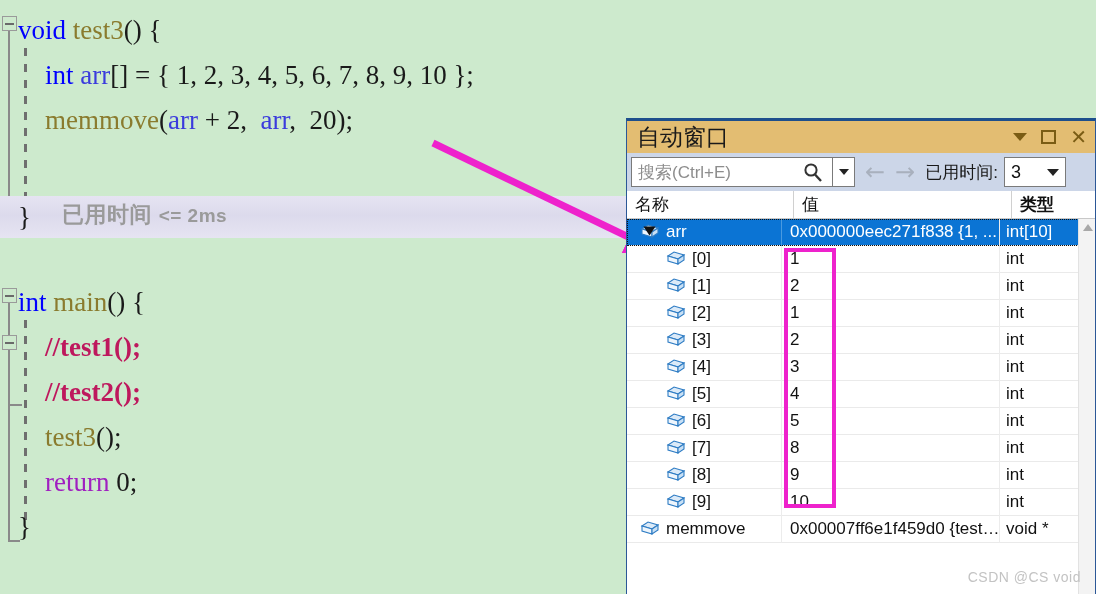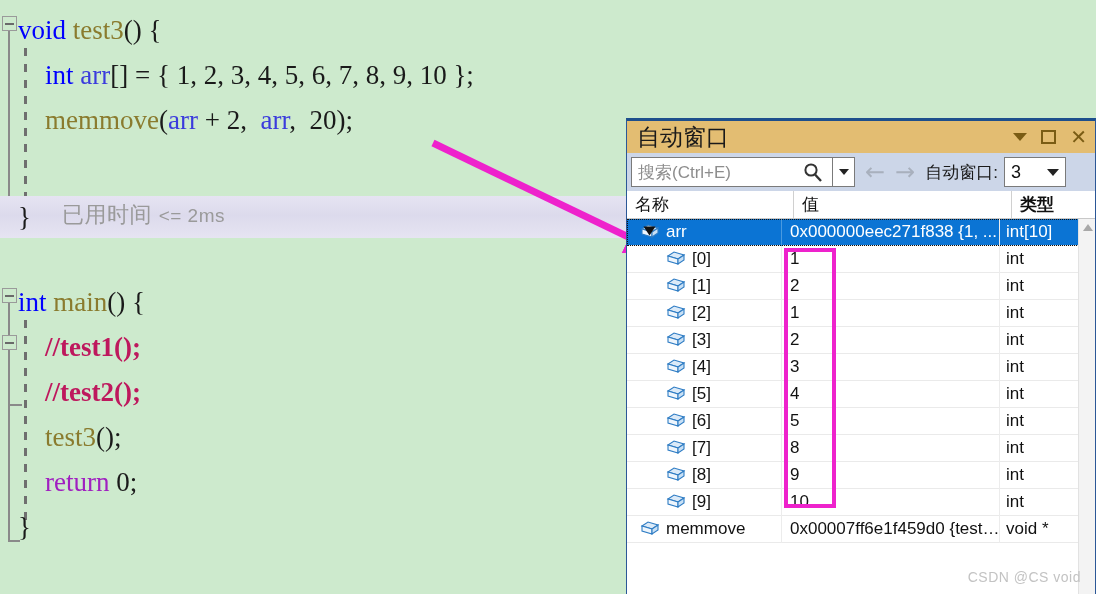--- a/index.html
+++ b/index.html
@@ -47,20 +47,21 @@
     content: ""; position: absolute; left: 0; top: 0;
     width: 100%; height: 100%;
     background: linear-gradient(to bottom, #e6e4f2 0%, #dcdaec 45%, #e6e4f2 100%);
   }
   .elapsed-text {
     position: absolute; left: 62px; top: 200px;
     font-family: "Liberation Sans", sans-serif;
     font-size: 22px; color: #9a9a9a;
     letter-spacing: 0.5px;
     z-index: 3;
+    font-weight: bold;
   }
   .elapsed-text .ms { font-size: 19px; }
   .brace-elapsed {
     position: absolute; left: 18px; top: 195px;
     font-family: "Liberation Serif", serif;
     font-size: 27px; line-height: 45px; color: #1a1a1a;
     z-index: 3;
   }
 
   
@@ -313,21 +314,21 @@
         <svg class="mag" viewBox="0 0 22 22">
           <circle cx="9" cy="8" r="5.6" fill="none" stroke="#333" stroke-width="2"></circle>
           <line x1="13" y1="12.5" x2="19" y2="19" stroke="#333" stroke-width="2.4"></line>
         </svg>
         <span class="search-drop">
           <span class="caret-sm"></span>
         </span>
       </div>
       <span class="nav-arrow">←</span>
       <span class="nav-arrow">→</span>
-      <span class="depth-label">自动窗口:</span>
+      <span class="depth-label">已用时间:</span>
       <div class="depth-box">
         <span class="depth-val">3</span>
         <span class="depth-caret"></span>
       </div>
     </div>
 
     <div class="grid">
       <div class="ghead">
         <div class="hc c-name">名称</div>
         <div class="hc c-val">值</div>

